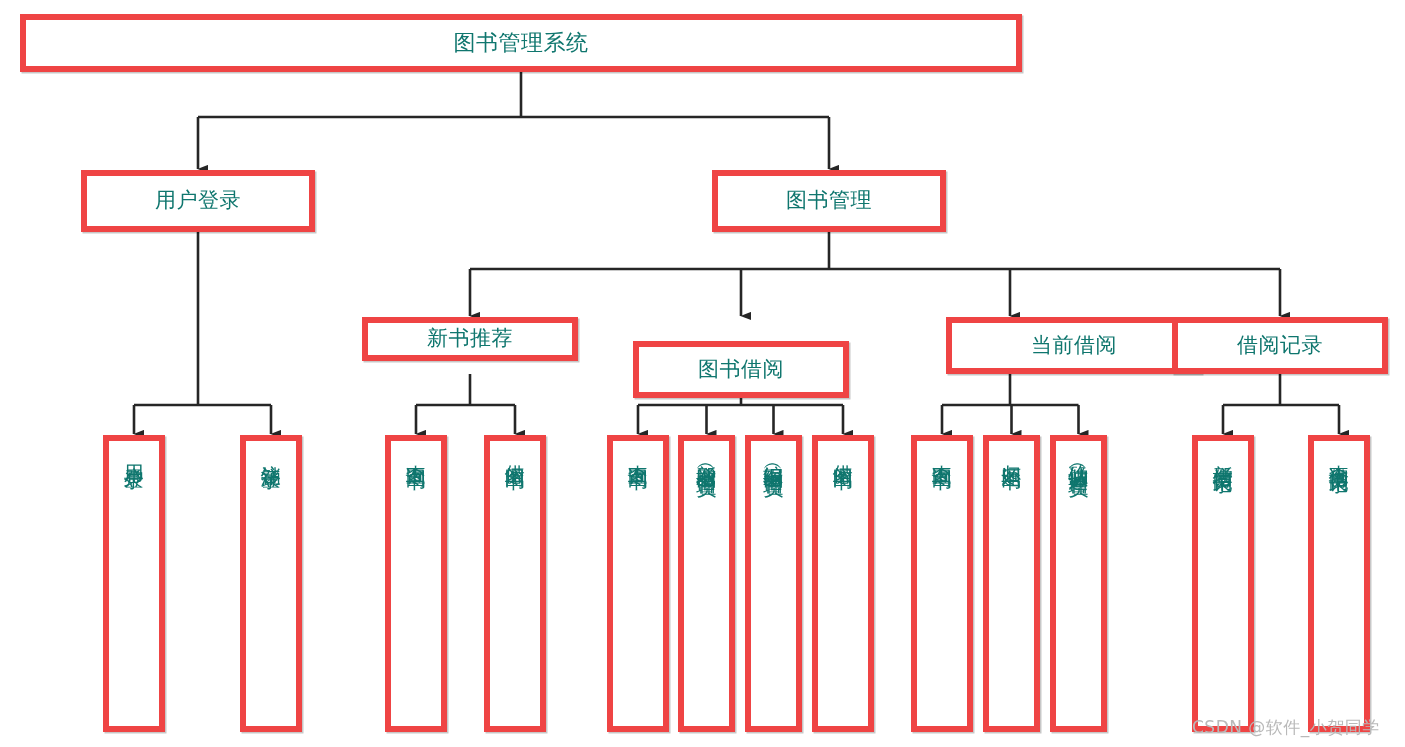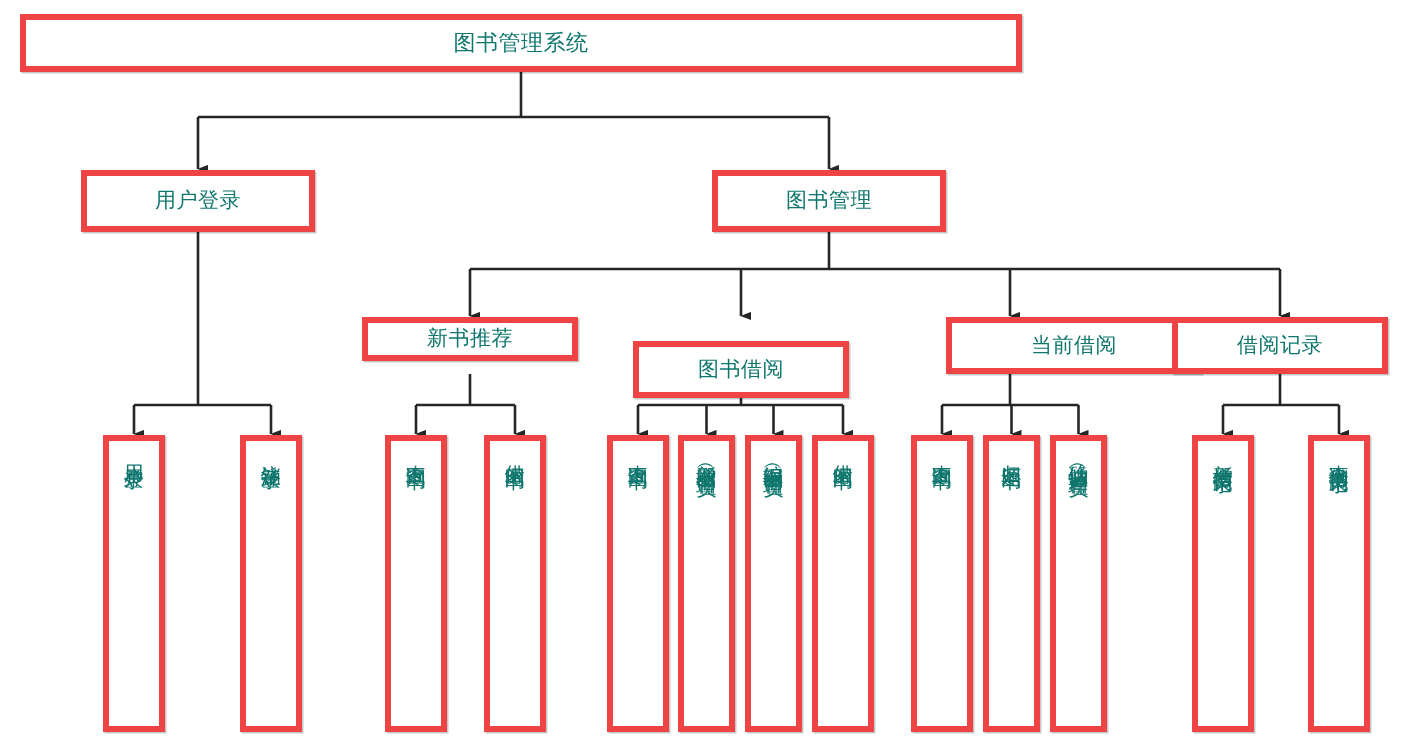--- a/index.html
+++ b/index.html
@@ -179,13 +179,14 @@
         <span class="node-label">确认归还（管理员）</span>
       </div>
       <div class="node vert" style="left: 1192px; top: 435px; width: 62px; height: 297px;">
         <span class="node-label">新增借阅记录</span>
       </div>
       <div class="node vert" style="left: 1308px; top: 435px; width: 62px; height: 297px;">
         <span class="node-label">查询借阅记录</span>
       </div>
     </div>
 
+  <div id="watermark">CSDN @软件_小贺同学</div>
 </div>
 
 </body></html>

